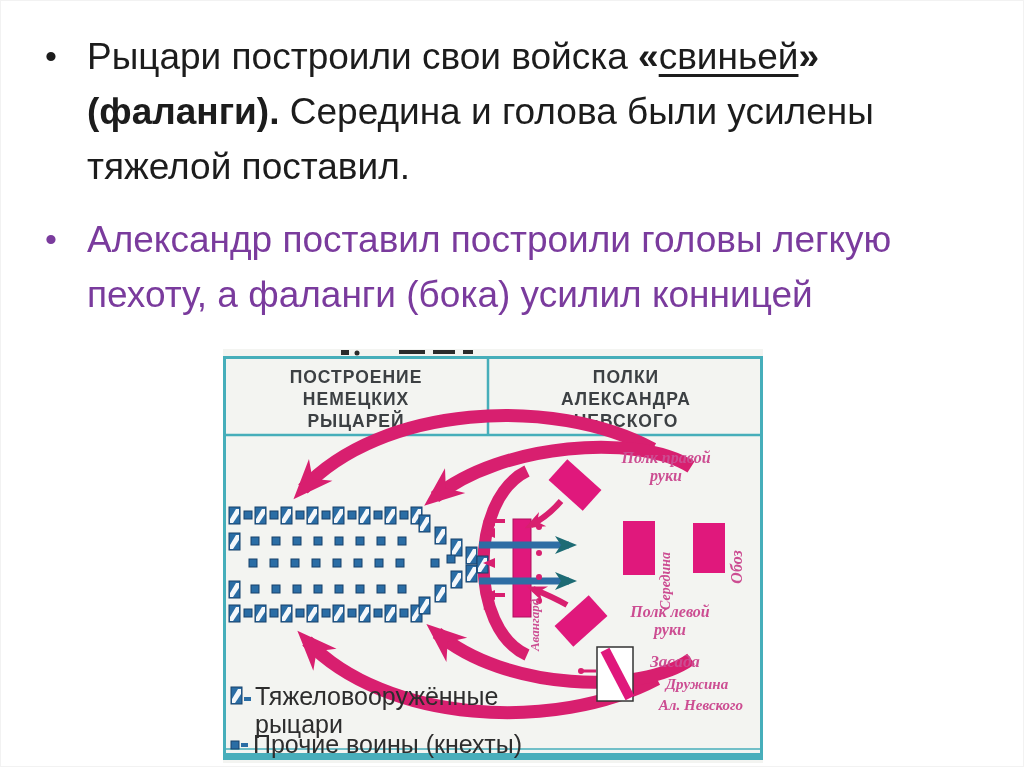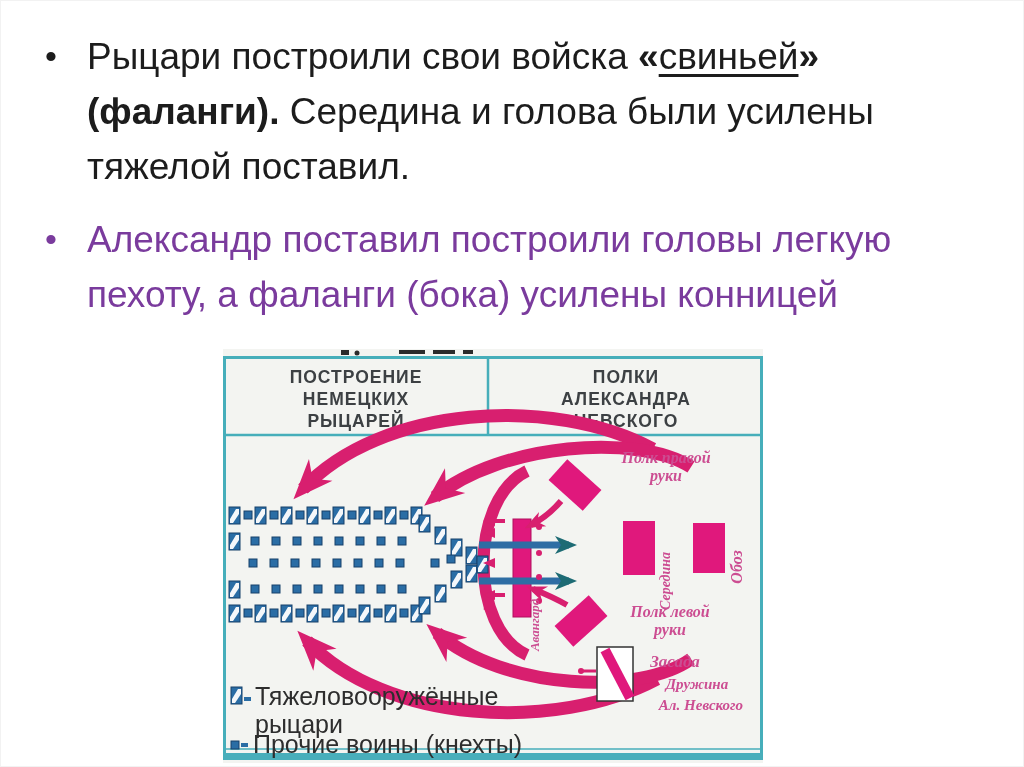--- a/index.html
+++ b/index.html
@@ -32,21 +32,21 @@
 
 <div class="slide">
 
   <div class="bullets">
     <div class="bullet b1">
       <span class="bullet-marker">•</span>
       <div class="bullet-text"><span class="seg-n">Рыцари построили свои войска </span><span class="seg-b">«</span><span class="seg-bu">свиньей</span><span class="seg-b">»</span><br><span class="seg-b">(фаланги). </span><span class="seg-n">Середина и голова были усилены</span><br><span class="seg-n">тяжелой поставил.</span></div>
     </div>
     <div class="bullet b2">
       <span class="bullet-marker">•</span>
-      <div class="bullet-text"><span class="seg-n">Александр поставил построили головы легкую</span><br><span class="seg-n">пехоту, а фаланги (бока) усилены конницей</span></div>
+      <div class="bullet-text"><span class="seg-n">Александр поставил построили головы легкую</span><br><span class="seg-n">пехоту, а фаланги (бока) усилил конницей</span></div>
     </div>
   </div>
 
   <div class="diagram-wrap">
     <svg width="540" height="414" viewBox="0 0 540 414">
       <defs>
         <g id="kn">
           <rect width="11" height="17" fill="#2a6da5" stroke="#17406b" stroke-width="1"></rect>
           <path d="M1,12 L7,2 L10,2 L10,7 L4,16 L1,16 Z" fill="#f4f7fa"></path>
         </g>

